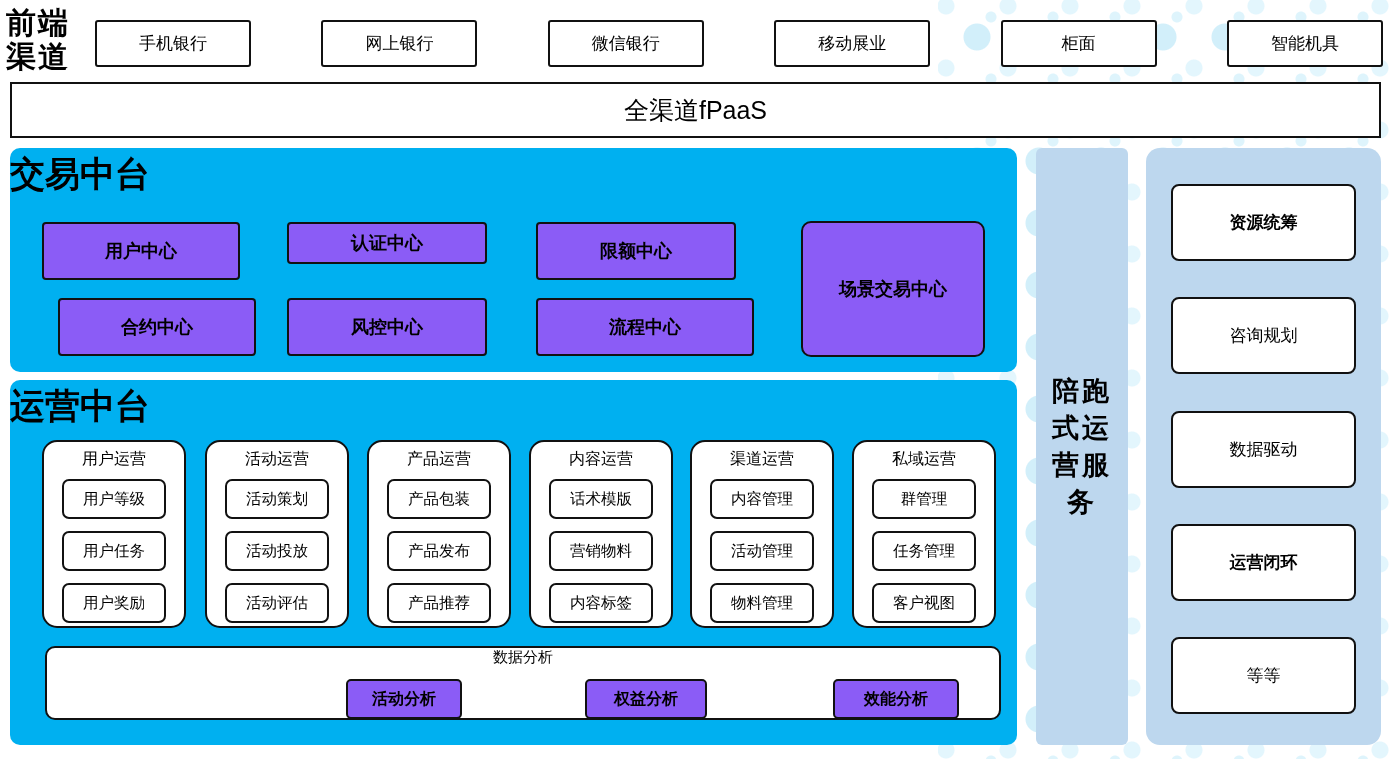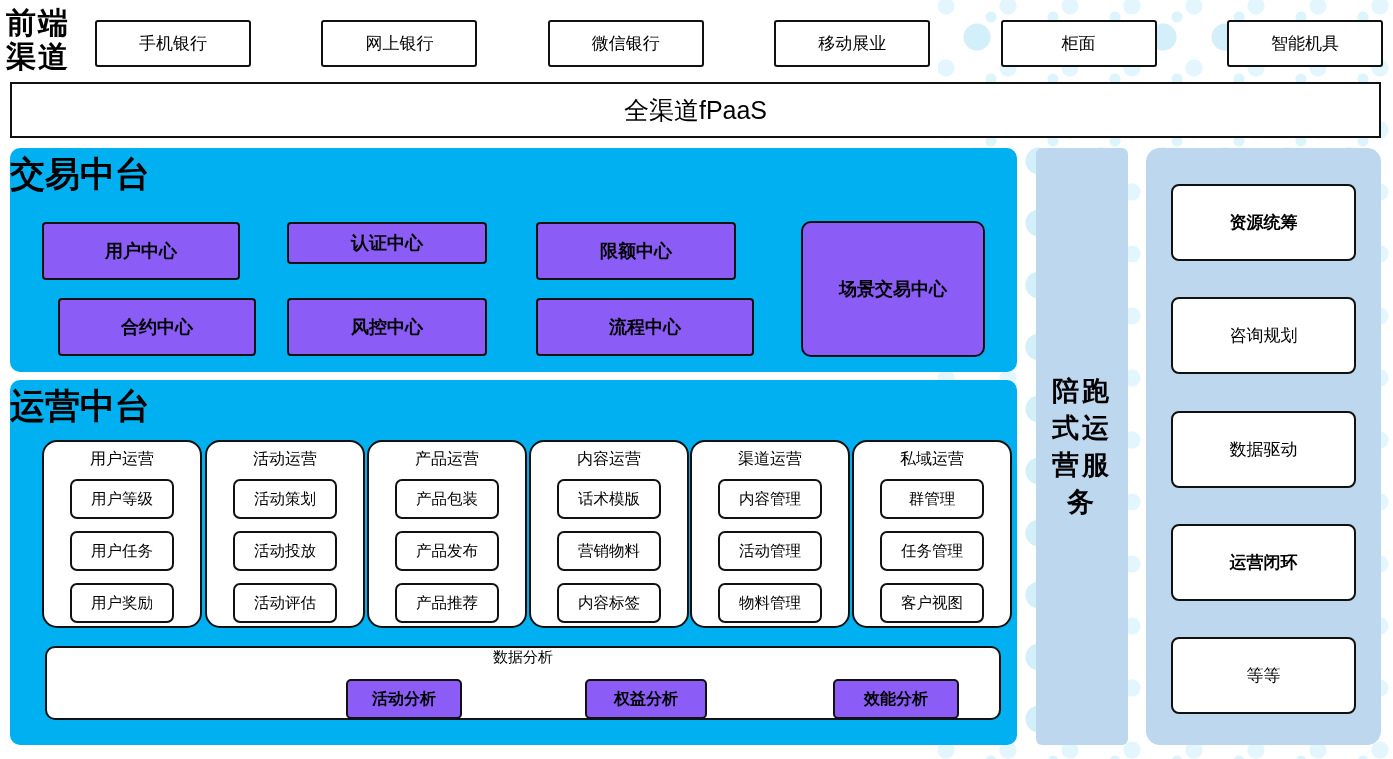--- a/index.html
+++ b/index.html
@@ -64,21 +64,21 @@
   .trade-b1{left:32px;top:74px;width:198px;height:58px;}
   .trade-b2{left:277px;top:74px;width:200px;height:42px;}
   .trade-b3{left:526px;top:74px;width:200px;height:58px;}
   .trade-b4{left:32px;top:150px;width:198px;height:58px;margin-left:16px;}
   .trade-b5{left:277px;top:150px;width:200px;height:58px;}
   .trade-b6{left:526px;top:150px;width:218px;height:58px;}
   .trade-tall{left:791px;top:73px;width:184px;height:136px;border-radius:10px;}
 
   
   .col{
-    position:absolute;top:60px;width:160px;height:188px;box-sizing:border-box;
+    position:absolute;top:60px;width:144px;height:188px;box-sizing:border-box;
     background:#fff;border:2px solid #111;border-radius:15px;
     text-align:center;
   }
   .col-h{font-size:16px;line-height:22px;margin-top:6px;}
   .col-item{
     width:104px;height:40px;box-sizing:border-box;margin:9px auto 12px;
     background:#fff;border:2px solid #111;border-radius:7px;
     display:flex;align-items:center;justify-content:center;
     font-size:15.5px;
   }

